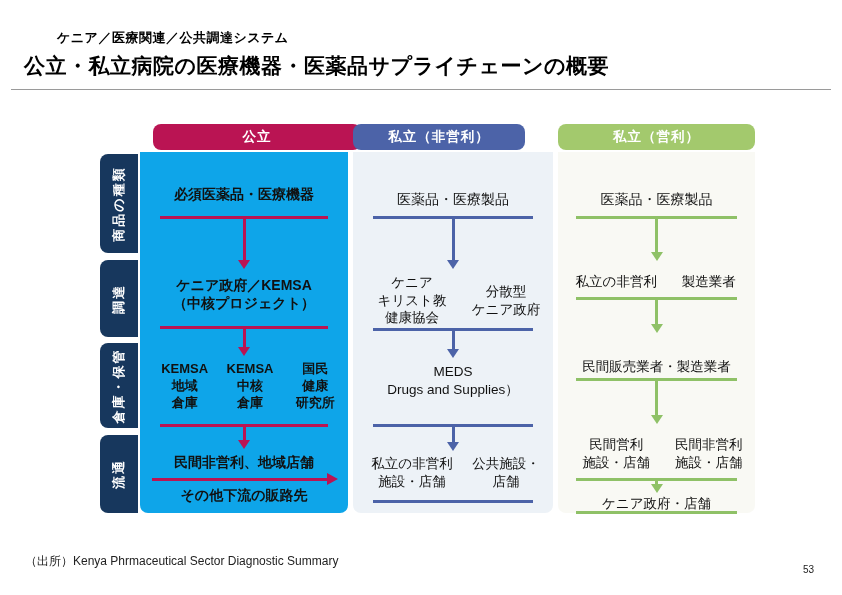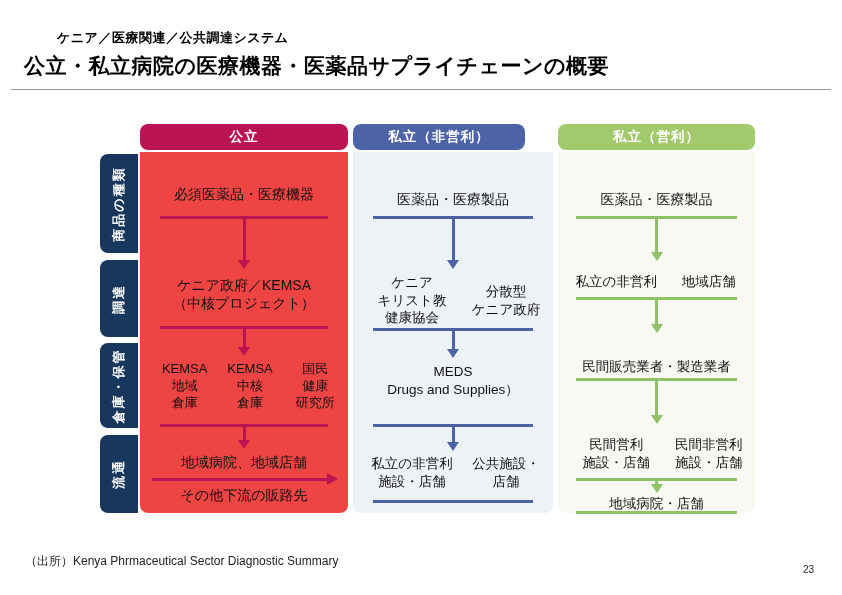--- a/index.html
+++ b/index.html
@@ -13,21 +13,21 @@
 
   
   .row-label { position:absolute; left:100px; width:38px; background:#17375d; border-radius:8px 0 0 8px; }
   .row-label span { position:absolute; top:50%; left:50%; transform:translate(-50%,-50%) rotate(-90deg); white-space:nowrap; color:#fff; font-size:13px; font-weight:bold; letter-spacing:2px; }
 
   
   .col-header { position:absolute; top:124px; height:26px; border-radius:8px; color:#fff; font-size:13.5px; font-weight:bold; text-align:center; line-height:26px; letter-spacing:1px; }
   .col-body { position:absolute; top:152px; height:361px; border-radius:0 0 8px 8px; }
 
   .hdr1 { background:#ba1453; } .hdr2 { background:#4c63a8; } .hdr3 { background:#a3c96d; }
-  .bg1 { background:#ef4444; } .bg2 { background:#edf2f7; } .bg3 { background:#f9f9f4; }
+  .bg1 { background:#0ea5e9;font-weight:bold; } .bg2 { background:#edf2f7; } .bg3 { background:#f9f9f4; }
 
   .node { position:absolute; left:0; right:0; text-align:center; color:#111; }
   .f14 { font-size:14px; line-height:18px; }
   .f13 { font-size:13px; line-height:17px; }
   .pair { position:absolute; left:12px; right:0; display:flex; }
   .pair > div { flex:1; text-align:center; color:#111; }
 
   .hline { position:absolute; height:2.5px; }
   .stem  { position:absolute; width:3px; left:calc(50% - 1.5px); }
   .ahead { position:absolute; width:0; height:0; left:calc(50% - 6px);
@@ -57,21 +57,21 @@
   <div class="row-label" style="top:260px;height:77px">
     <span>調達</span>
   </div>
   <div class="row-label" style="top:343px;height:85px">
     <span>倉庫・保管</span>
   </div>
   <div class="row-label" style="top:435px;height:78px">
     <span>流通</span>
   </div>
 
-  <div class="col-header hdr1" style="left:140px;width:208px">公立</div>
+  <div class="col-header hdr1" style="left:153px;width:208px">公立</div>
   <div class="col-body bg1" style="left:140px;width:208px">
 
     <div class="node f14" style="top:33px">必須医薬品・医療機器</div>
 
     <div class="hline acc1" style="top:64px;left:20px;right:20px"></div>
     <div class="stem acc1" style="top:64px;height:44px"></div>
     <div class="ahead ah1" style="top:108px"></div>
 
     <div class="node f14" style="top:124px">
       <div>ケニア政府／KEMSA</div>
@@ -97,21 +97,21 @@
         <div>国民</div>
         <div>健康</div>
         <div>研究所</div>
       </div>
     </div>
 
     <div class="hline acc1" style="top:272px;left:20px;right:20px"></div>
     <div class="stem acc1" style="top:272px;height:16px"></div>
     <div class="ahead ah1" style="top:288px"></div>
 
-    <div class="node f14" style="top:301px">地域病院、地域店舗</div>
+    <div class="node f14" style="top:301px">民間非営利、地域店舗</div>
 
     <div class="rarrow-line" style="top:326px;left:12px;right:20px"></div>
     <div class="rarrow-head" style="top:321px;right:10px"></div>
 
     <div class="node f14" style="top:334px">その他下流の販路先</div>
   </div>
 
   <div class="col-header hdr2" style="left:353px;width:172px">私立（非営利）</div>
   <div class="col-body bg2" style="left:353px;width:200px">
 
@@ -164,21 +164,21 @@
   <div class="col-body bg3" style="left:558px;width:197px">
 
     <div class="node f14" style="top:38px">医薬品・医療製品</div>
 
     <div class="hline acc3" style="top:64px;left:18px;right:18px"></div>
     <div class="stem acc3" style="top:64px;height:36px"></div>
     <div class="ahead ah3" style="top:100px"></div>
 
     <div class="pair" style="top:121px;font-size:13.5px">
       <div>私立の非営利</div>
-      <div>地域店舗</div>
+      <div>製造業者</div>
     </div>
 
     <div class="hline acc3" style="top:145px;left:18px;right:18px"></div>
     <div class="stem acc3" style="top:145px;height:27px"></div>
     <div class="ahead ah3" style="top:172px"></div>
 
     <div class="node" style="top:206px;font-size:13.5px">民間販売業者・製造業者</div>
 
     <div class="hline acc3" style="top:226px;left:18px;right:18px"></div>
     <div class="stem acc3" style="top:226px;height:37px"></div>
@@ -192,20 +192,20 @@
       <div>
         <div>民間非営利</div>
         <div>施設・店舗</div>
       </div>
     </div>
 
     <div class="hline acc3" style="top:326px;left:18px;right:18px"></div>
     <div class="stem acc3" style="top:326px;height:6px"></div>
     <div class="ahead ah3" style="top:332px"></div>
 
-    <div class="node" style="top:343px;font-size:13.5px">地域病院・店舗</div>
+    <div class="node" style="top:343px;font-size:13.5px">ケニア政府・店舗</div>
 
     <div class="hline acc3" style="top:359px;left:18px;right:18px"></div>
   </div>
 
   <div class="source">（出所）Kenya Phrmaceutical Sector Diagnostic Summary</div>
-  <div class="page-num">23</div>
+  <div class="page-num">53</div>
 </div>
 
 </body></html>

